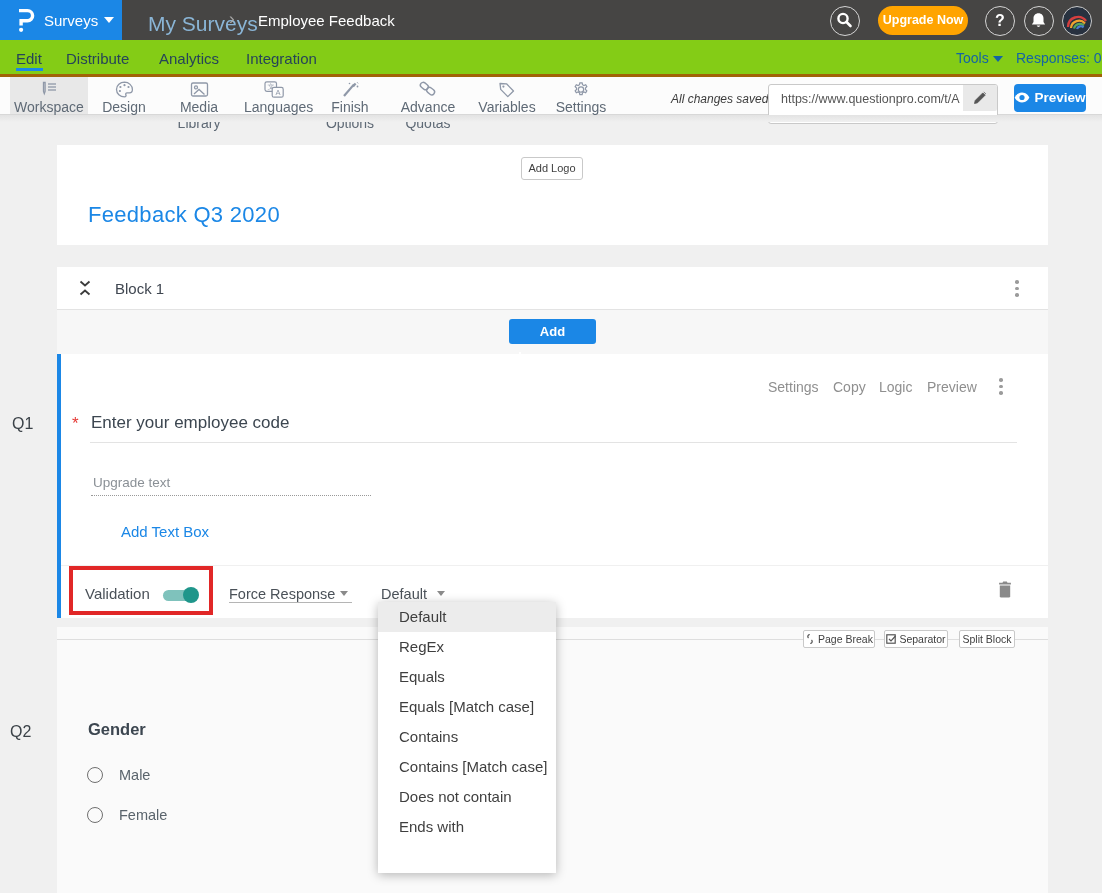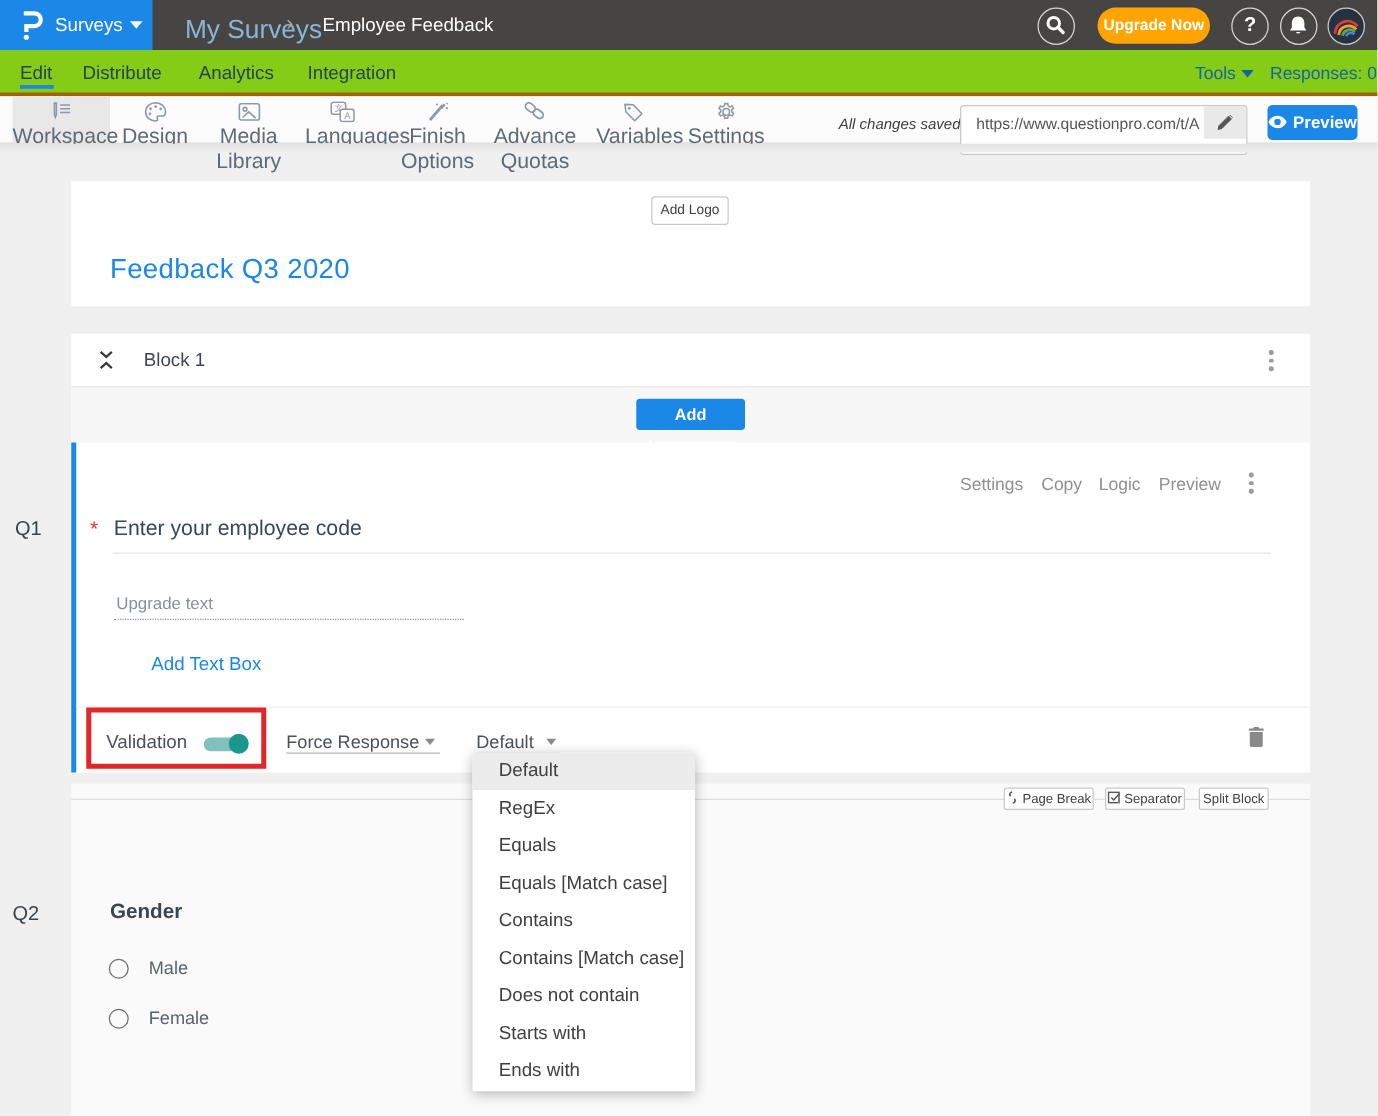--- a/index.html
+++ b/index.html
@@ -20,21 +20,21 @@
 
 
 .tabs { position:absolute; left:0; top:40px; width:1102px; height:37px; background:#84cc16; border-bottom:3px solid #a16207; }
 .tab { position:absolute; top:10px; font-size:15px; color:#264459; }
 .toolsTxt { position:absolute; top:10px; font-size:14px; color:#1464a5; white-space:nowrap; }
 
 
 .toolbar { position:absolute; left:0; top:77px; width:1102px; height:38px; background:#fcfcfc; border-bottom:1px solid #d8d8d8; }
 .tbItem { position:absolute; top:0; height:37px; text-align:center; }
 .tbItem .ic { display:block; margin:4px auto 0; }
-.tbItem .tx { display:block; font-size:17px; color:#5f6a76; margin-top:1px; }
+.tbItem .tx { display:block; font-size:14px; color:#5f6a76; margin-top:1px; }
 .tbActive { background:#e8e8e8; }
 .saved { position:absolute; left:671px; top:15px; font-size:12px; font-style:italic; color:#3c3c3c; }
 .urlBox { position:absolute; left:768px; top:7px; width:230px; height:40px; background:#fff; border:1px solid #c9c9c9; border-radius:3px; }
 .urlBox .t { position:absolute; left:12px; top:7px; font-size:12.5px; color:#555; white-space:nowrap; overflow:hidden; width:188px; }
 .urlBox .pen { position:absolute; right:0; top:0; width:34px; height:26px; background:#e9e9e9; border-radius:0 2px 2px 0; }
 .previewBtn { position:absolute; left:1014px; top:7px; width:72px; height:28px; background:#1b87e6; border-radius:4px; color:#fff; font-size:13.5px; font-weight:bold; text-align:center; line-height:28px; }
 
 
 .card1 { position:absolute; left:57px; top:145px; width:991px; height:100px; background:#fff; }
 .addLogo { position:absolute; left:464px; top:12px; width:62px; height:23px; border:1px solid #c9c9c9; border-radius:3px; background:#fff; font-size:11px; color:#3f3f3f; text-align:center; line-height:21px; }
@@ -315,15 +315,14 @@
 <span class="qnum" style="left:10px;top:723px;">Q2</span>
 
 <div class="dropdown">
   <div class="it sel">Default</div>
   <div class="it">RegEx</div>
   <div class="it">Equals</div>
   <div class="it">Equals [Match case]</div>
   <div class="it">Contains</div>
   <div class="it">Contains [Match case]</div>
   <div class="it">Does not contain</div>
-  <div class="it">Starts with</div>
   <div class="it">Ends with</div>
 </div>
 
 </body></html>

